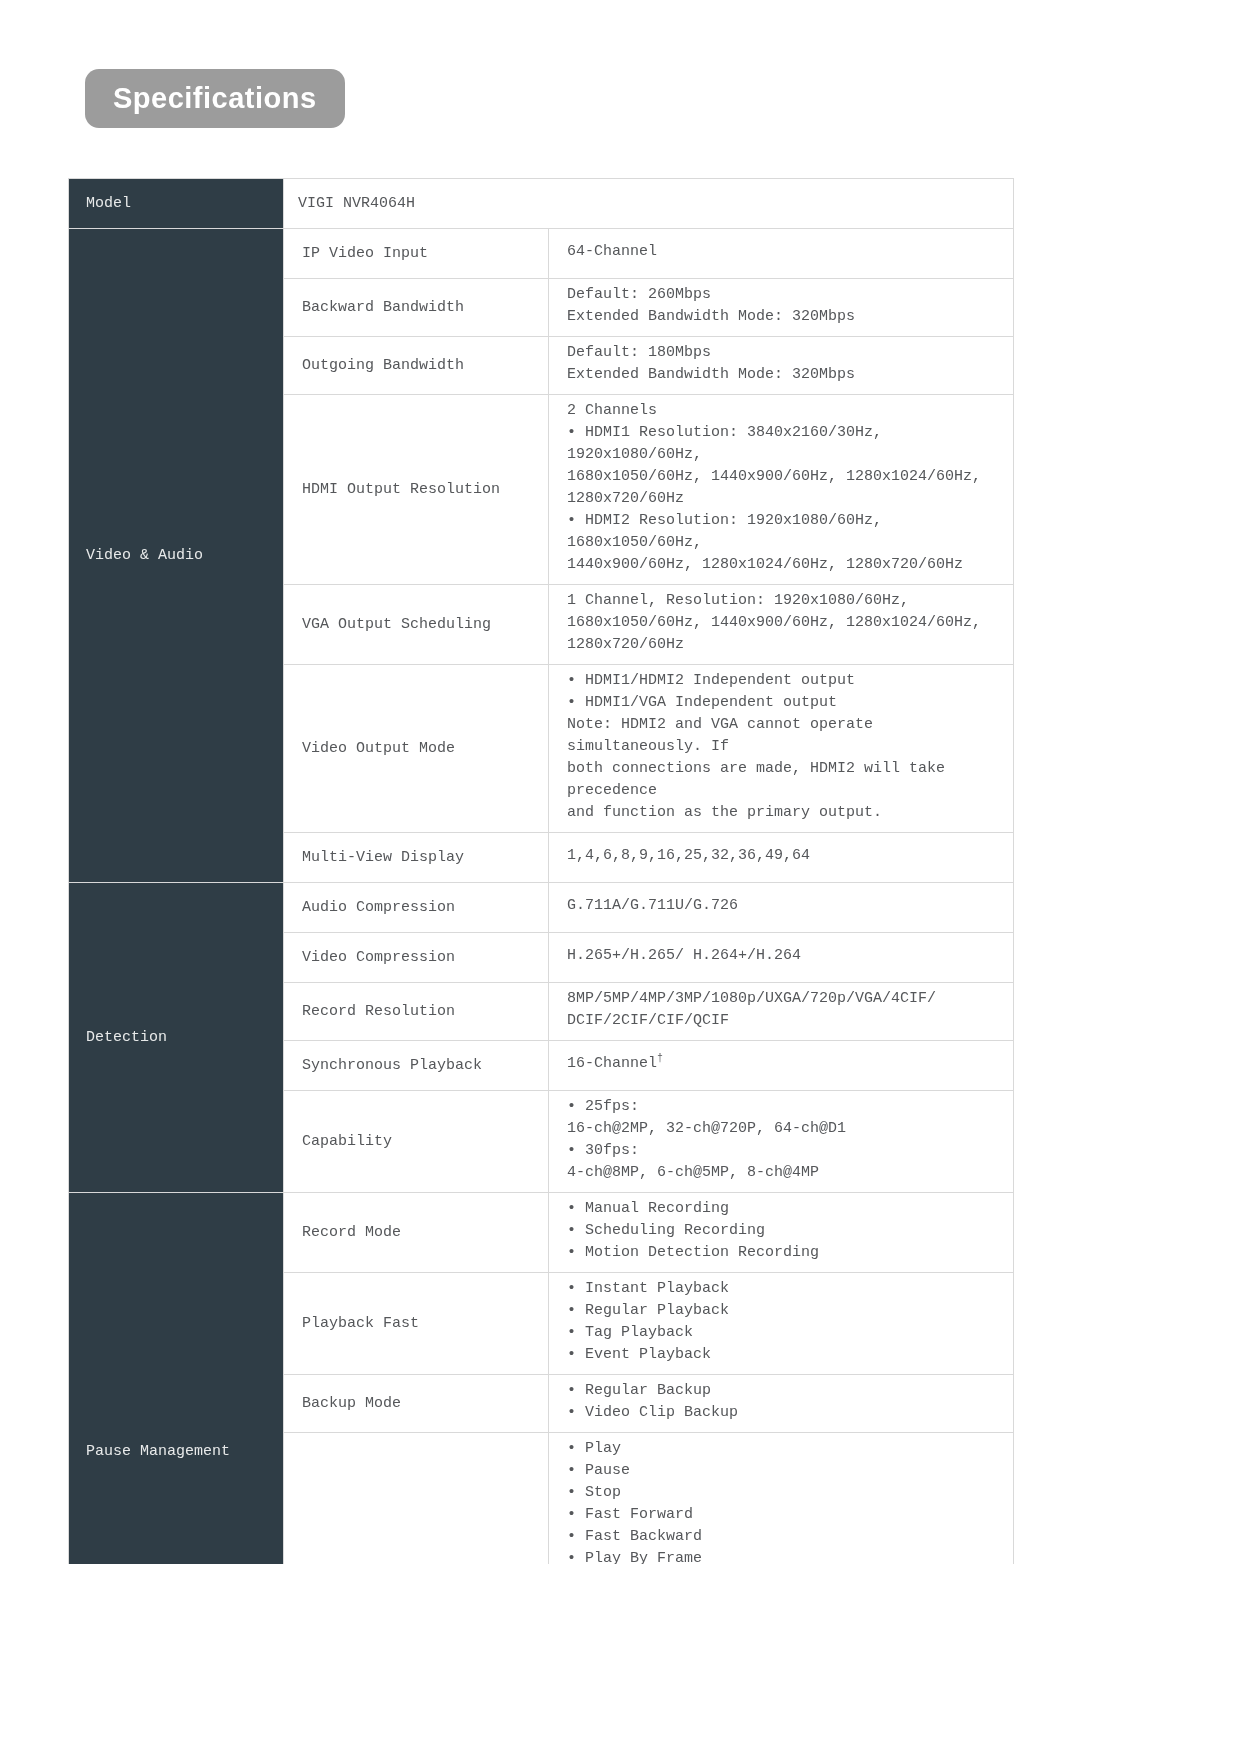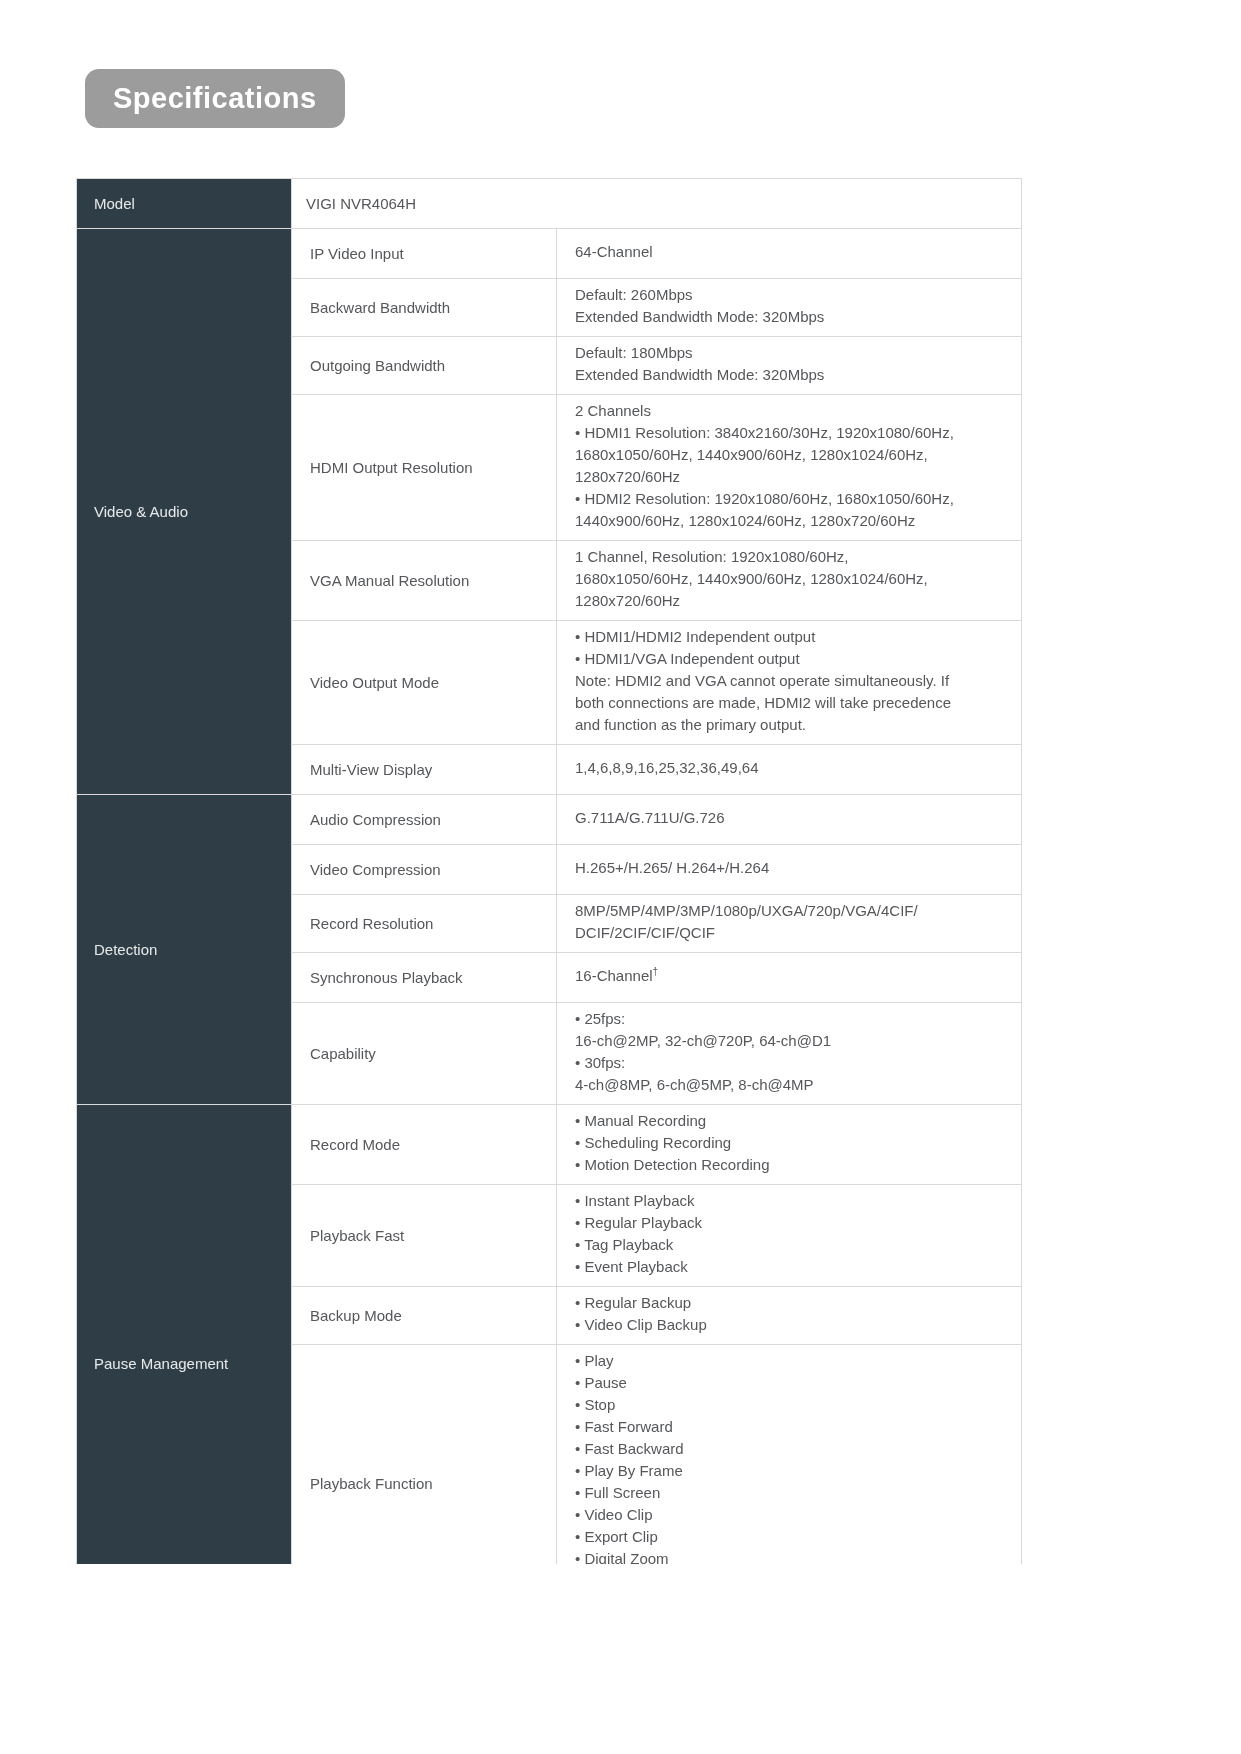--- a/index.html
+++ b/index.html
@@ -24,27 +24,28 @@
     background: #9c9c9c;
     color: #ffffff;
     font-size: 29px;
     font-weight: bold;
     padding: 13px 28px;
     border-radius: 14px;
     letter-spacing: 0.5px;
   }
   table.spec-table {
     position: absolute;
-    left: 76px;
+    left: 68px;
     top: 178px;
     width: 945px;
     border-collapse: collapse;
     table-layout: fixed;
     font-size: 15px;
     color: #55575a;
+    font-family: Liberation Mono, monospace;
   }
   table.spec-table td {
     border: 1px solid #d9d9d9;
     vertical-align: middle;
   }
   td.cat {
     background: #2f3d46;
     color: #e8eaea;
     padding: 6px 10px 6px 17px;
     border-top: 2px solid #cfd6d8;
@@ -117,21 +118,21 @@
       <tr>
         <td class="name">HDMI Output Resolution</td>
         <td class="val">2 Channels
 • HDMI1 Resolution: 3840x2160/30Hz, 1920x1080/60Hz,
 1680x1050/60Hz, 1440x900/60Hz, 1280x1024/60Hz,
 1280x720/60Hz
 • HDMI2 Resolution: 1920x1080/60Hz, 1680x1050/60Hz,
 1440x900/60Hz, 1280x1024/60Hz, 1280x720/60Hz</td>
       </tr>
       <tr>
-        <td class="name">VGA Manual Resolution</td>
+        <td class="name">VGA Output Scheduling</td>
         <td class="val">1 Channel, Resolution: 1920x1080/60Hz,
 1680x1050/60Hz, 1440x900/60Hz, 1280x1024/60Hz,
 1280x720/60Hz</td>
       </tr>
       <tr>
         <td class="name">Video Output Mode</td>
         <td class="val">• HDMI1/HDMI2 Independent output
 • HDMI1/VGA Independent output
 Note: HDMI2 and VGA cannot operate simultaneously. If
 both connections are made, HDMI2 will take precedence

